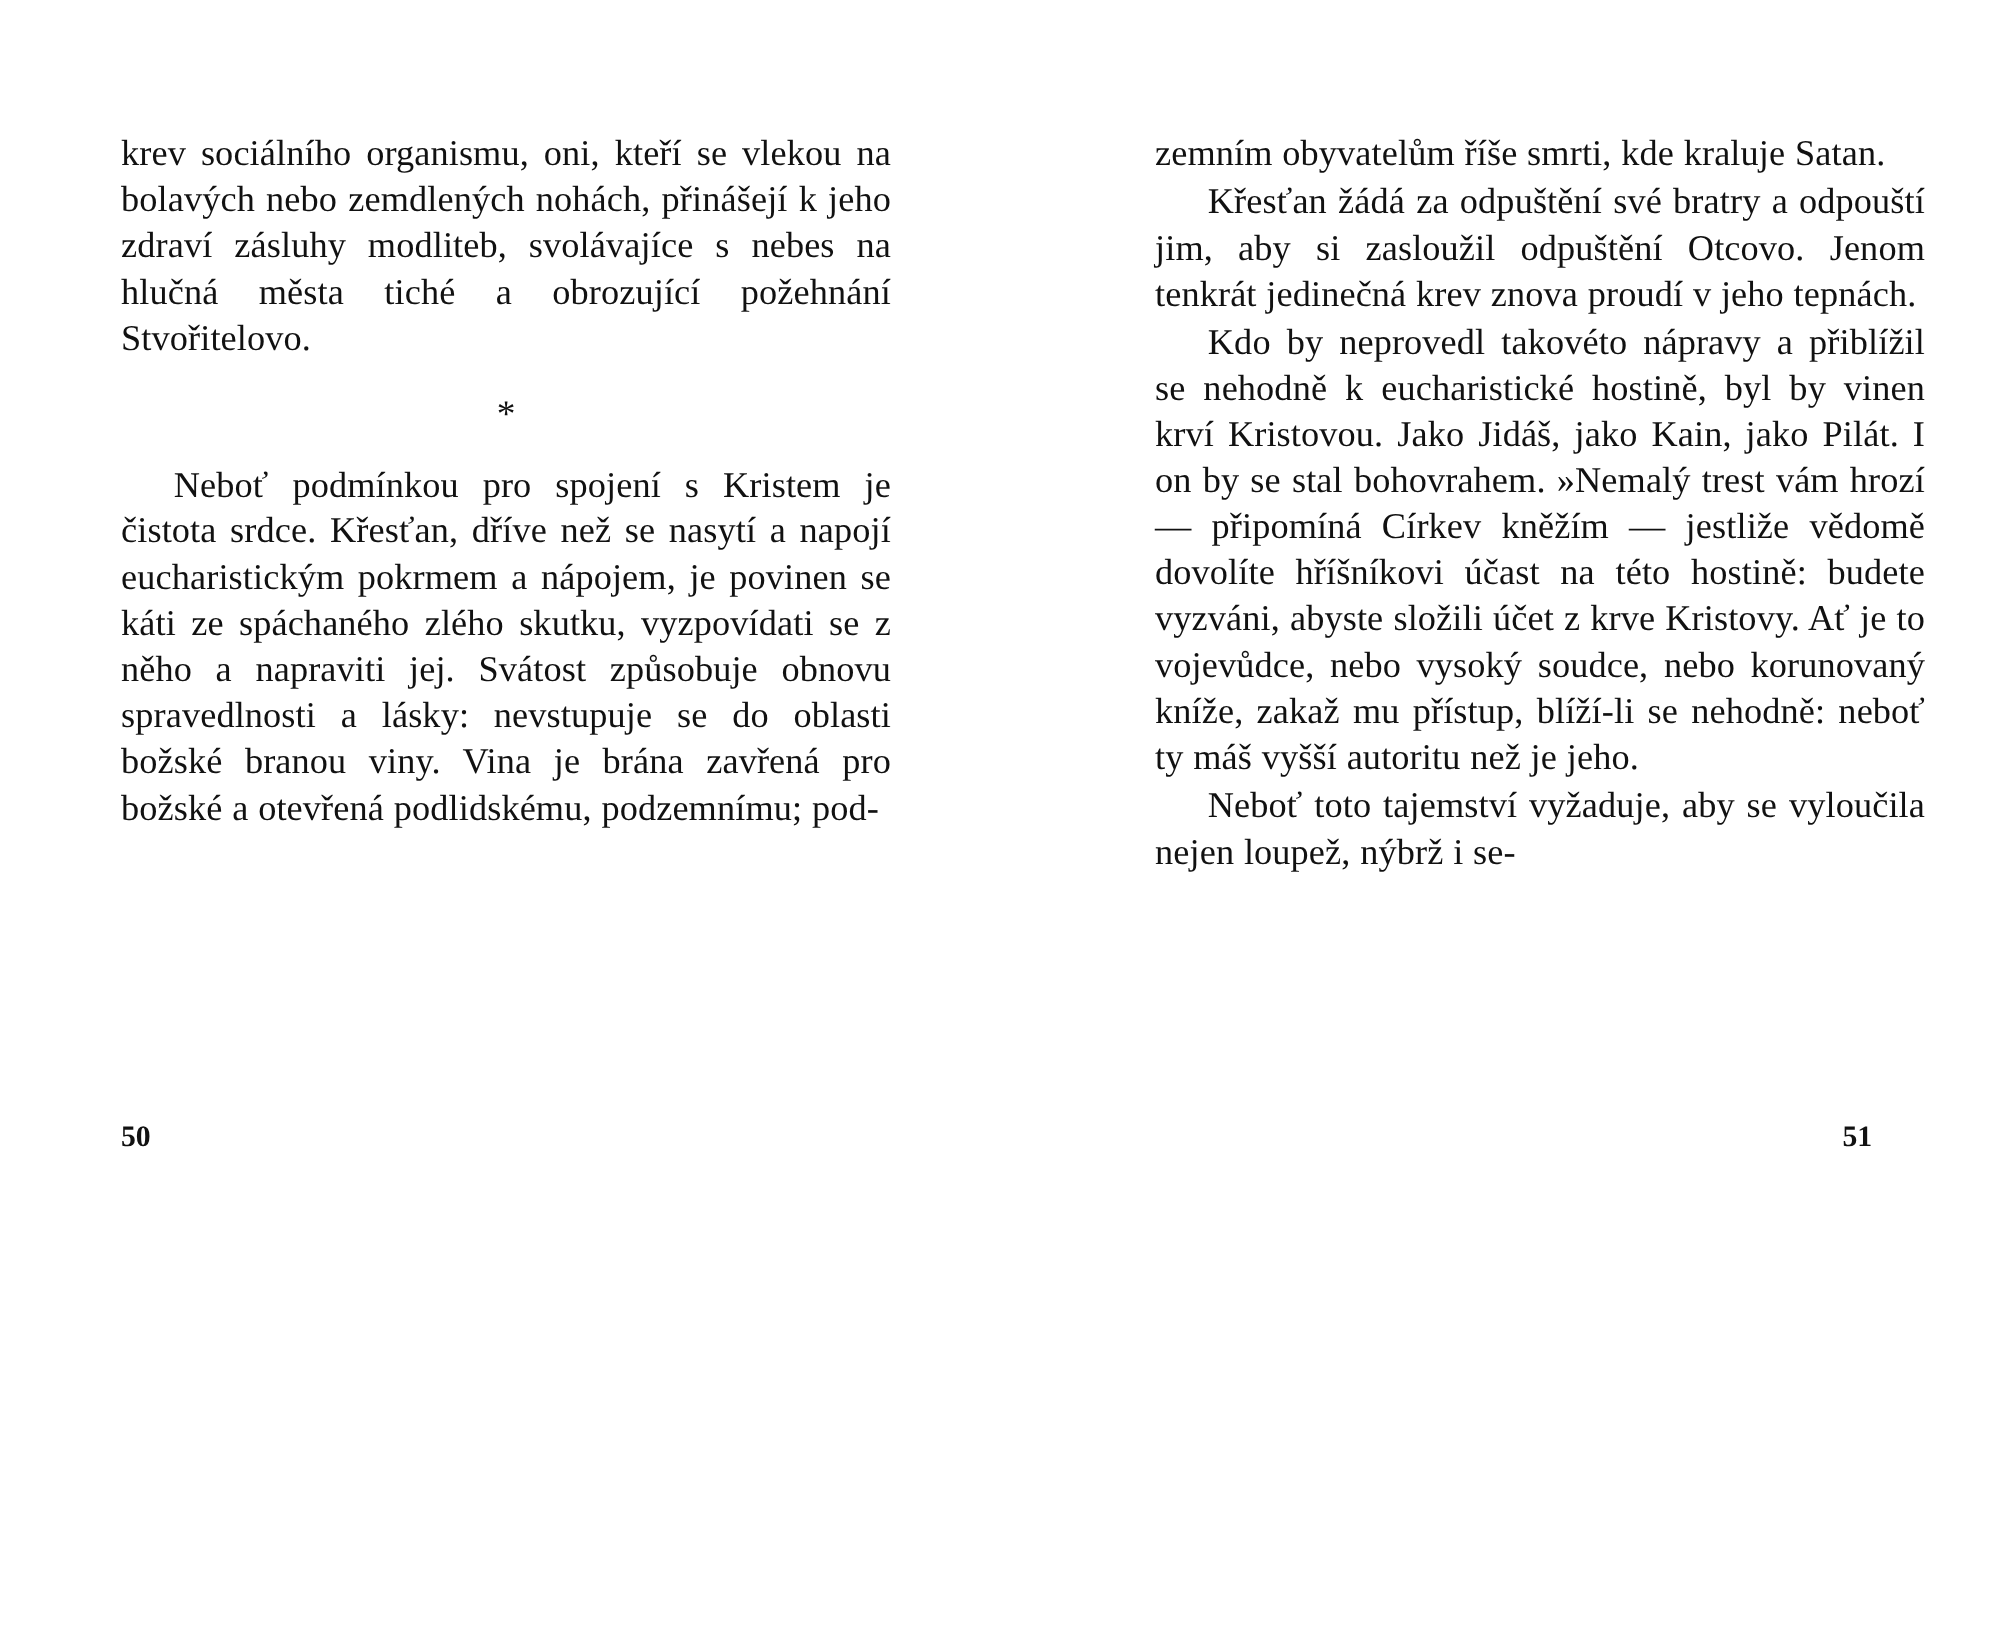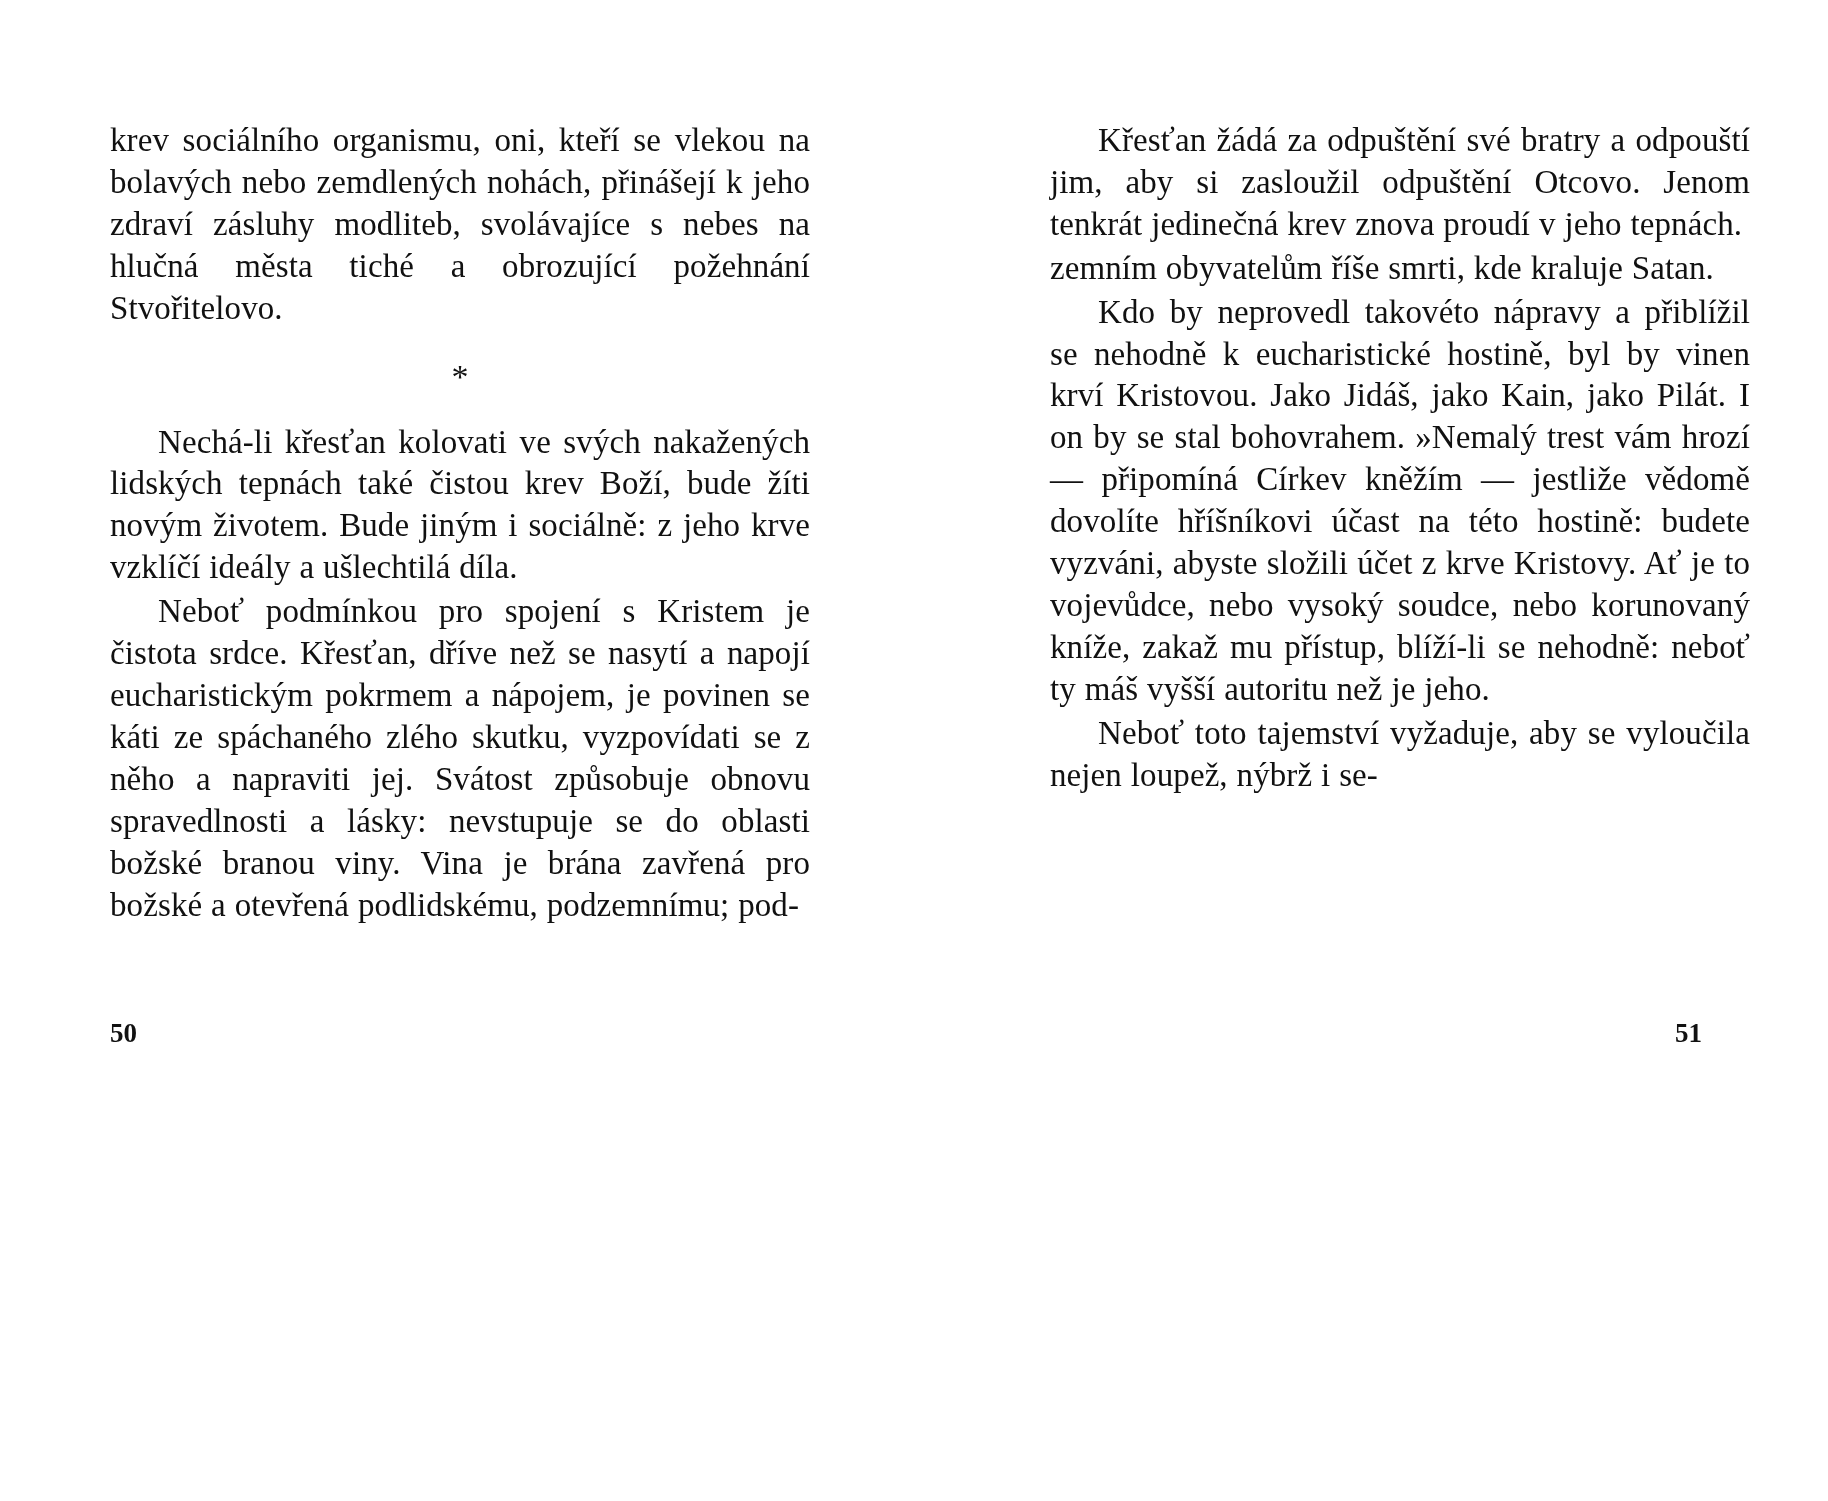--- a/index.html
+++ b/index.html
@@ -89,27 +89,26 @@
 
 <div class="page">
 
   <div class="spread">
 
     <div class="column">
       <p class="para">krev sociálního organismu, oni, kteří se vlekou na bolavých nebo zemdlených nohách, přinášejí k jeho zdraví zásluhy modliteb, svolávajíce s nebes na hlučná města tiché a obrozující požehnání Stvořitelovo.</p>
 
       <div class="divider">*</div>
 
-      <p class="para indent">Nechá-li křesťan kolovati ve svých nakažených lidských tepnách také čistou krev Boží, bude žíti novým životem. Bude jiným i sociálně: z jeho krve vzklíčí ideály a ušlechtilá díla.</p>
       <p class="para indent">Neboť podmínkou pro spojení s Kristem je čistota srdce. Křesťan, dříve než se nasytí a napojí eucharistickým pokrmem a nápojem, je povinen se káti ze spáchaného zlého skutku, vyzpovídati se z něho a napraviti jej. Svátost způsobuje obnovu spravedlnosti a lásky: nevstupuje se do oblasti božské branou viny. Vina je brána zavřená pro božské a otevřená podlidskému, podzemnímu; pod-</p>
     </div>
 
     <div class="column">
+      <p class="para">zemním obyvatelům říše smrti, kde kraluje Satan.</p>
       <p class="para indent">Křesťan žádá za odpuštění své bratry a odpouští jim, aby si zasloužil odpuštění Otcovo. Jenom tenkrát jedinečná krev znova proudí v jeho tepnách.</p>
-      <p class="para">zemním obyvatelům říše smrti, kde kraluje Satan.</p>
       <p class="para indent">Kdo by neprovedl takovéto nápravy a přiblížil se nehodně k eucharistické hostině, byl by vinen krví Kristovou. Jako Jidáš, jako Kain, jako Pilát. I on by se stal bohovrahem. »Nemalý trest vám hrozí — připomíná Církev kněžím — jestliže vědomě dovolíte hříšníkovi účast na této hostině: budete vyzváni, abyste složili účet z krve Kristovy. Ať je to vojevůdce, nebo vysoký soudce, nebo korunovaný kníže, zakaž mu přístup, blíží-li se nehodně: neboť ty máš vyšší autoritu než je jeho.</p>
       <p class="para indent">Neboť toto tajemství vyžaduje, aby se vyloučila nejen loupež, nýbrž i se-</p>
     </div>
 
   </div>
 
   <div class="folio folio-left">50</div>
   <div class="folio folio-right">51</div>
 
 </div>

